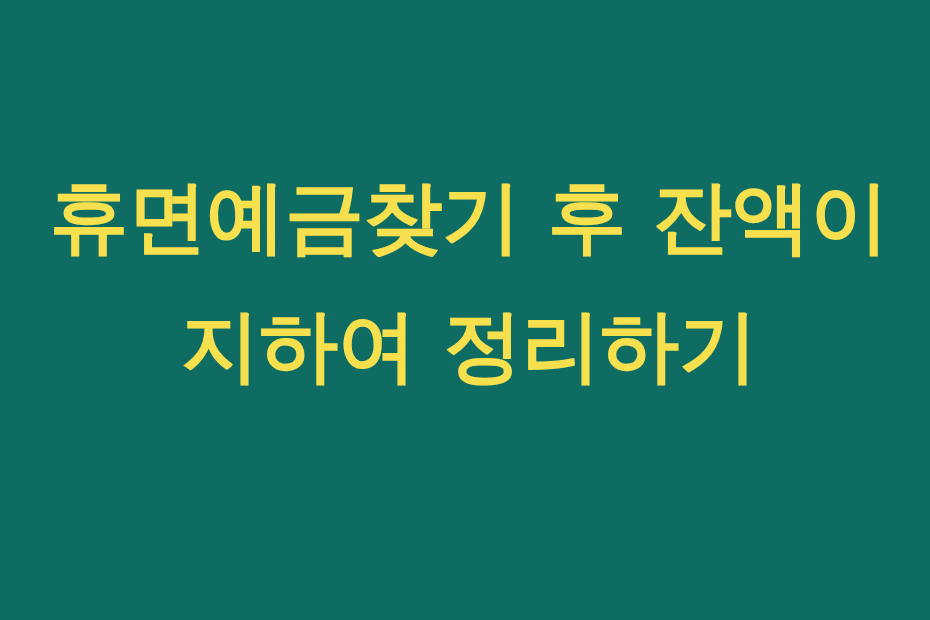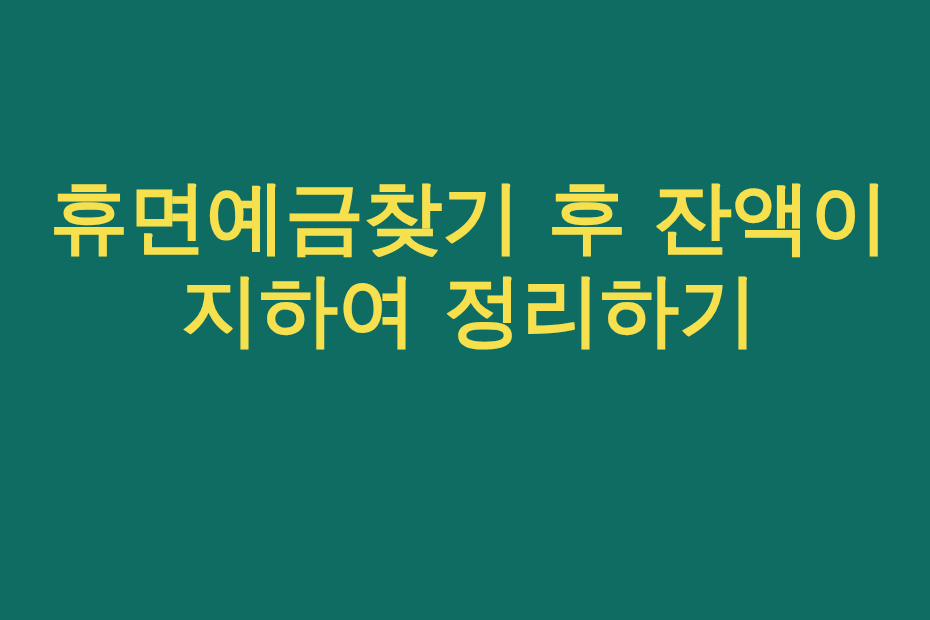--- a/index.html
+++ b/index.html
@@ -54,17 +54,17 @@
 </head>
 <body>
 
 <div id="thumbnail-canvas" style="background: rgb(14, 108, 98);">
 
   <div id="headline-block">
 
     <span class="headline-line" style="color: rgb(246, 224, 78);">휴면예금찾기 후 잔액이</span>
 
 
-    <span class="headline-line" style="color: rgb(246, 224, 78);">지하여 정리하기</span>
+    <span class="headline-line" style="color: rgb(246, 224, 78); margin-top: 36px;">지하여 정리하기</span>
 
   </div>
 
 </div>
 
 </body></html>

